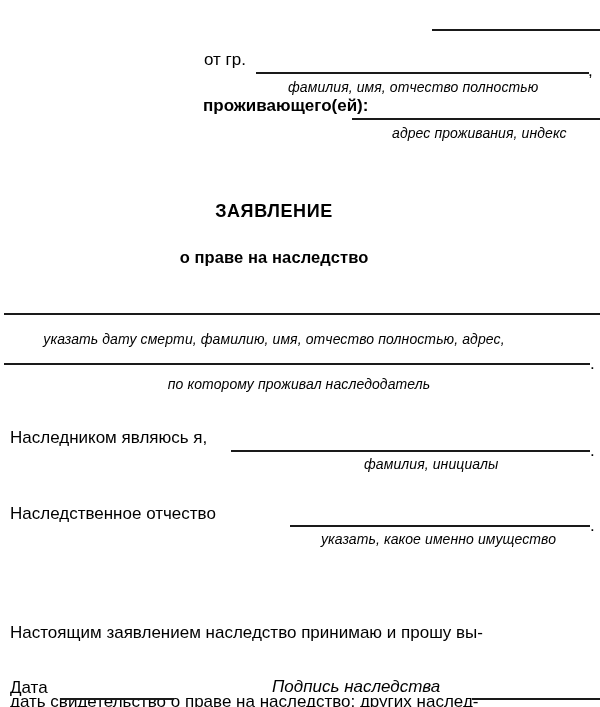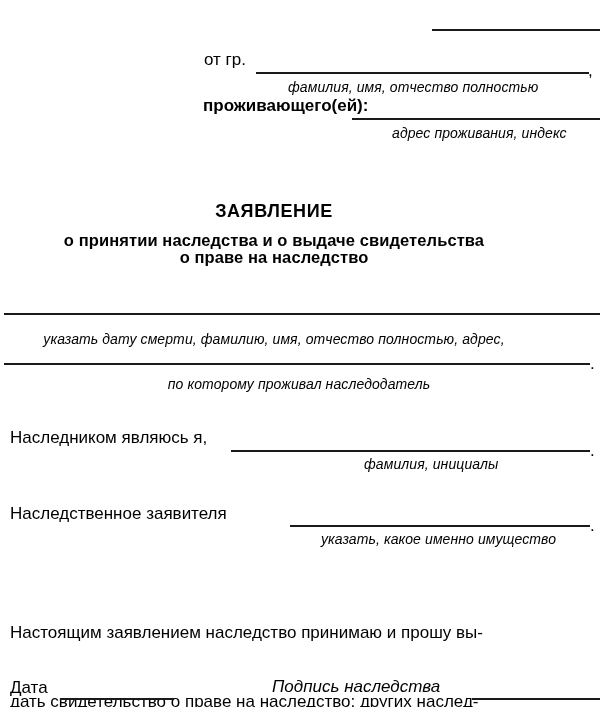--- a/index.html
+++ b/index.html
@@ -95,36 +95,35 @@
   <span class="t body-text" style="left:204px; top:51px;">от гр.</span>
   <div class="rule" style="left:256px; top:72px; width:333px;"></div>
   <span class="punct" style="left:588px; top:62px;">,</span>
   <span class="t hint" style="left:288px; top:80px;">фамилия, имя, отчество полностью</span>
 
   <span class="t body-text" style="left:203px; top:97px;font-weight:bold;">проживающего(ей):</span>
   <div class="rule" style="left:352px; top:118px; width:248px;"></div>
   <span class="t hint" style="left:392px; top:126px;text-align:right;">адрес проживания, индекс</span>
 
   <div class="centered title-main" style="top:201px;">ЗАЯВЛЕНИЕ</div>
-  <div class="centered title-sub" style="top:231px;">о принятии наследства и о выдаче свидетельства</div>
   <div class="centered title-sub" style="top:248px;">о праве на наследство</div>
 
   <div class="rule" style="left:4px; top:313px; width:596px;"></div>
   <div class="centered hint" style="top:331px;">указать дату смерти, фамилию, имя, отчество полностью, адрес,</div>
 
   <div class="rule" style="left:4px; top:363px; width:586px;"></div>
   <span class="punct" style="left:590px; top:355px;">.</span>
   <div class="centered hint" style="top:376px;padding-left:25px;">по которому проживал наследодатель</div>
 
   <span class="t body-text" style="left:10px; top:429px;">Наследником являюсь я,</span>
   <div class="rule" style="left:231px; top:450px; width:359px;"></div>
   <span class="punct" style="left:590px; top:442px;">.</span>
   <span class="t hint" style="left:364px; top:457px;">фамилия, инициалы</span>
 
-  <span class="t body-text" style="left:10px; top:505px;">Наследственное заявителя</span>
+  <span class="t body-text" style="left:10px; top:505px;">Наследственное отчество</span>
   <div class="rule" style="left:290px; top:525px; width:300px;"></div>
   <span class="punct" style="left:590px; top:517px;">.</span>
   <span class="t hint" style="left:321px; top:532px;">указать, какое именно имущество</span>
 
   <div class="para" style="left:10px; top:575px;">
     <div>Настоящим заявлением наследство принимаю и прошу вы-</div>
     <div>дать свидетельство о праве на наследство; других наслед-</div>
     
   </div>
 

